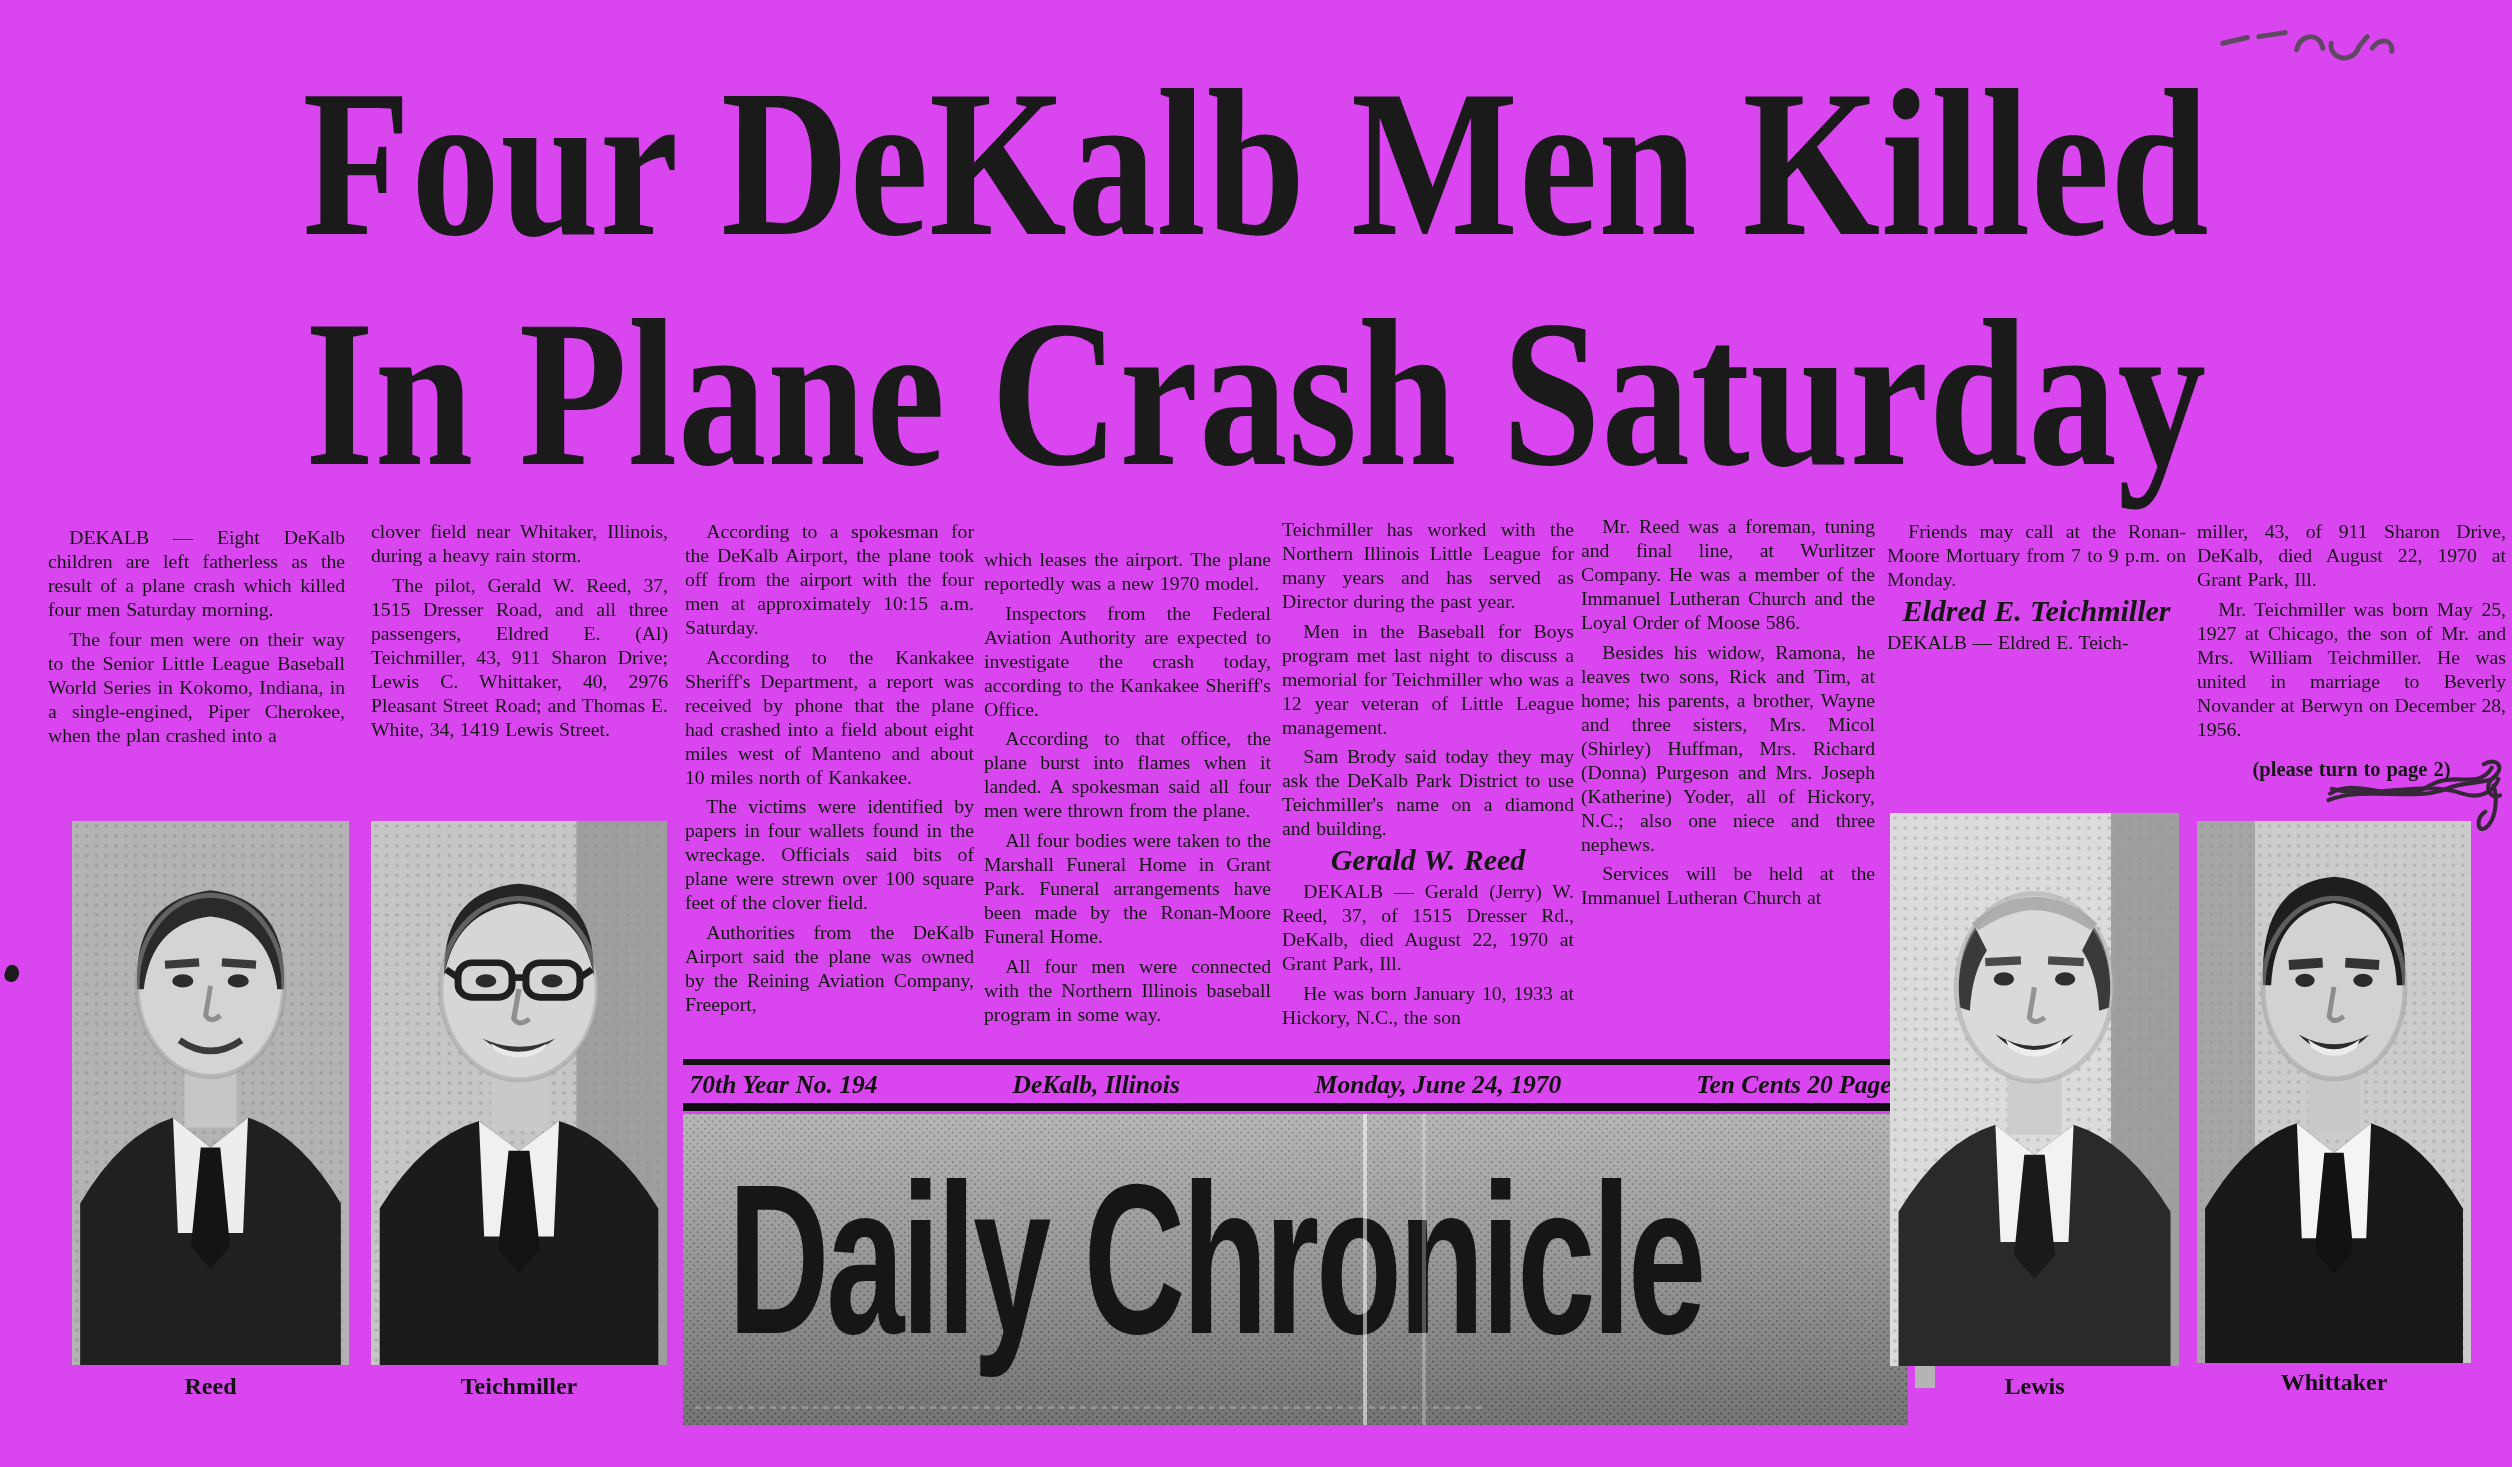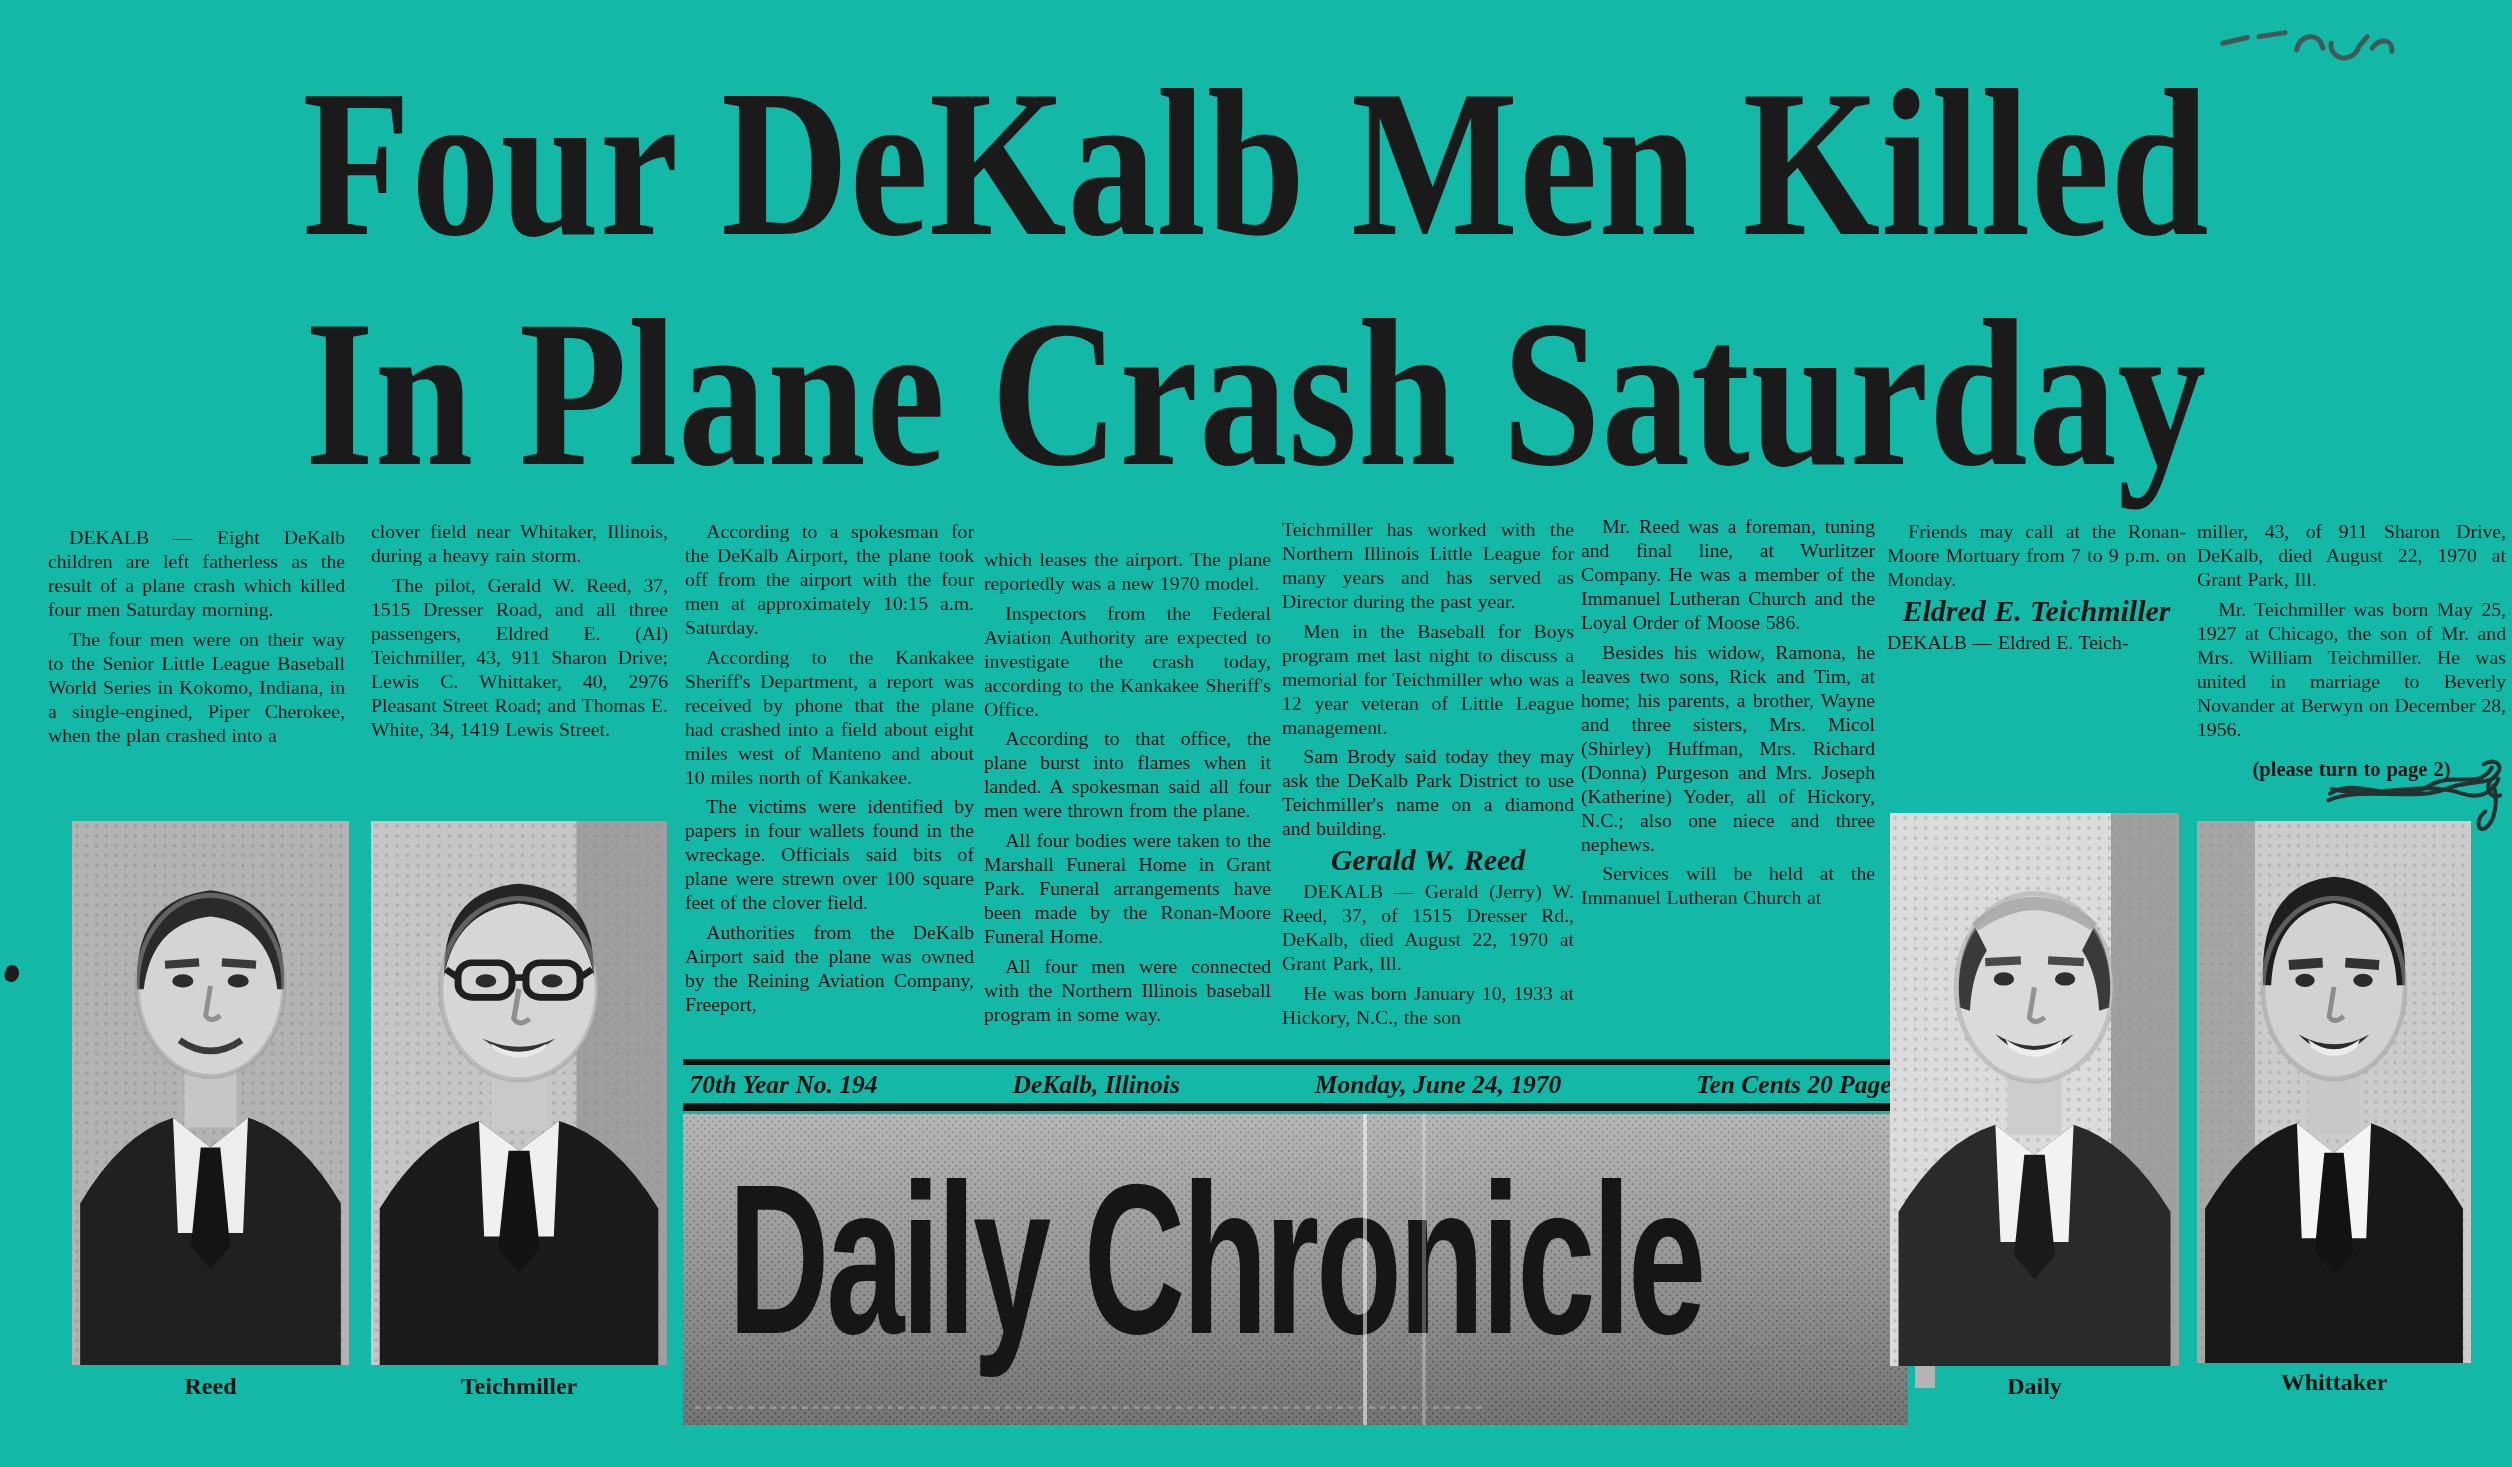--- a/index.html
+++ b/index.html
@@ -1,17 +1,17 @@
 <!DOCTYPE html>
 <html style="font-size:13px"><head>
 <meta charset="utf-8">
 <style>
   html,body{margin:0;padding:0;background:#e8e8e4;}
   .sheet{
-    position:relative; width:2512px; height:1468px; background:#14b8a6;
+    position:relative; width:2512px; height:1468px; background:#d946ef;
     overflow:hidden; font-family:"Liberation Serif", serif; color:#141414;
   }
   
   .hl{
     position:absolute; left:0; width:100%; text-align:center;
     font-family:"Liberation Serif", serif; font-weight:bold; color:#1a1a1a;
     font-size:177px; line-height:1; letter-spacing:0.8px; white-space:nowrap;
     transform:scaleY(1.18); transform-origin:top center;
   }
   .hl1{top:59px;}
@@ -266,21 +266,21 @@
       <rect x="56" y="86" width="21" height="5" fill="#4a4a4a" transform="rotate(-3 66 88)"></rect>
       <rect x="93" y="86" width="21" height="5" fill="#4a4a4a" transform="rotate(3 104 88)"></rect>
       <ellipse cx="67" cy="99" rx="6" ry="4" fill="#2f2f2f"></ellipse>
       <ellipse cx="103" cy="99" rx="6" ry="4" fill="#2f2f2f"></ellipse>
       <path d="M85,104 L82,122 Q85,127 91,122" stroke="#939393" fill="none" stroke-width="3"></path>
       <path d="M62,132 Q85,156 108,132 Q85,146 62,132 Z" fill="#2e2e2e"></path>
       <path d="M68,135 Q85,148 102,135 L100,140 Q85,151 70,140 Z" fill="#eeeeee"></path>
       <ellipse cx="85" cy="104" rx="46" ry="56" fill="none" stroke="#a6a6a6" stroke-width="3" opacity="0.5"></ellipse>
     </svg>
   </div>
-  <div class="caption" style="left:1890px; top:1373px; width:289px;">Daily</div>
+  <div class="caption" style="left:1890px; top:1373px; width:289px;">Lewis</div>
 
   <div class="photo" style="left:2197px; top:821px; width:274px; height:542px;">
     <svg viewBox="0 0 170 330" preserveAspectRatio="none">
       <defs>
           <pattern id="htD" width="6" height="6" patternUnits="userSpaceOnUse">
             <circle cx="3" cy="3" r="1.1" fill="#888888"></circle>
           </pattern>
         </defs>
       <rect width="170" height="330" fill="#cccccc"></rect>
       <rect width="36" height="330" fill="#6f6f6f" opacity="0.4"></rect>

